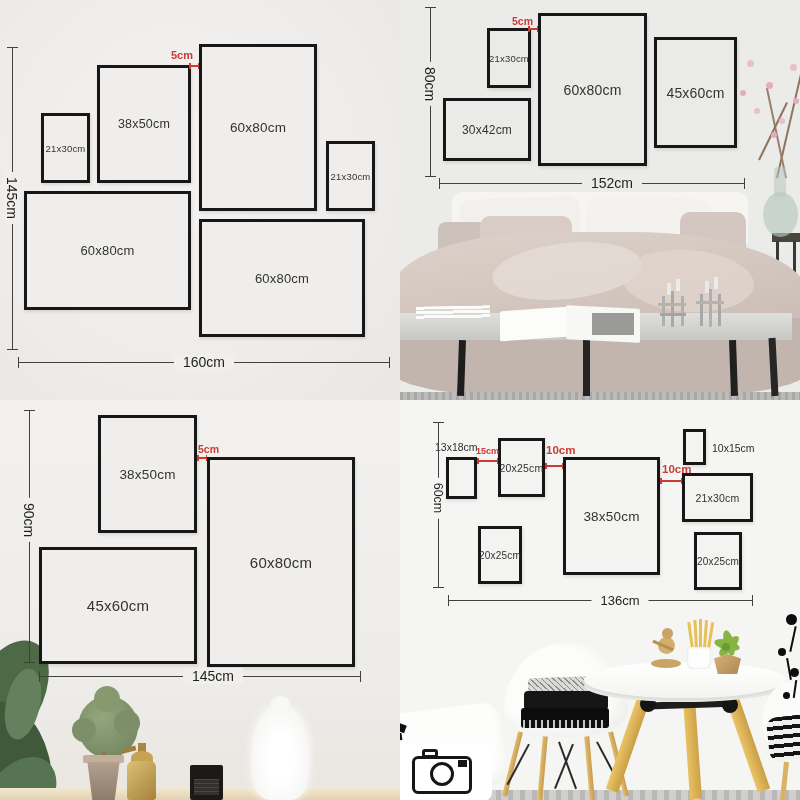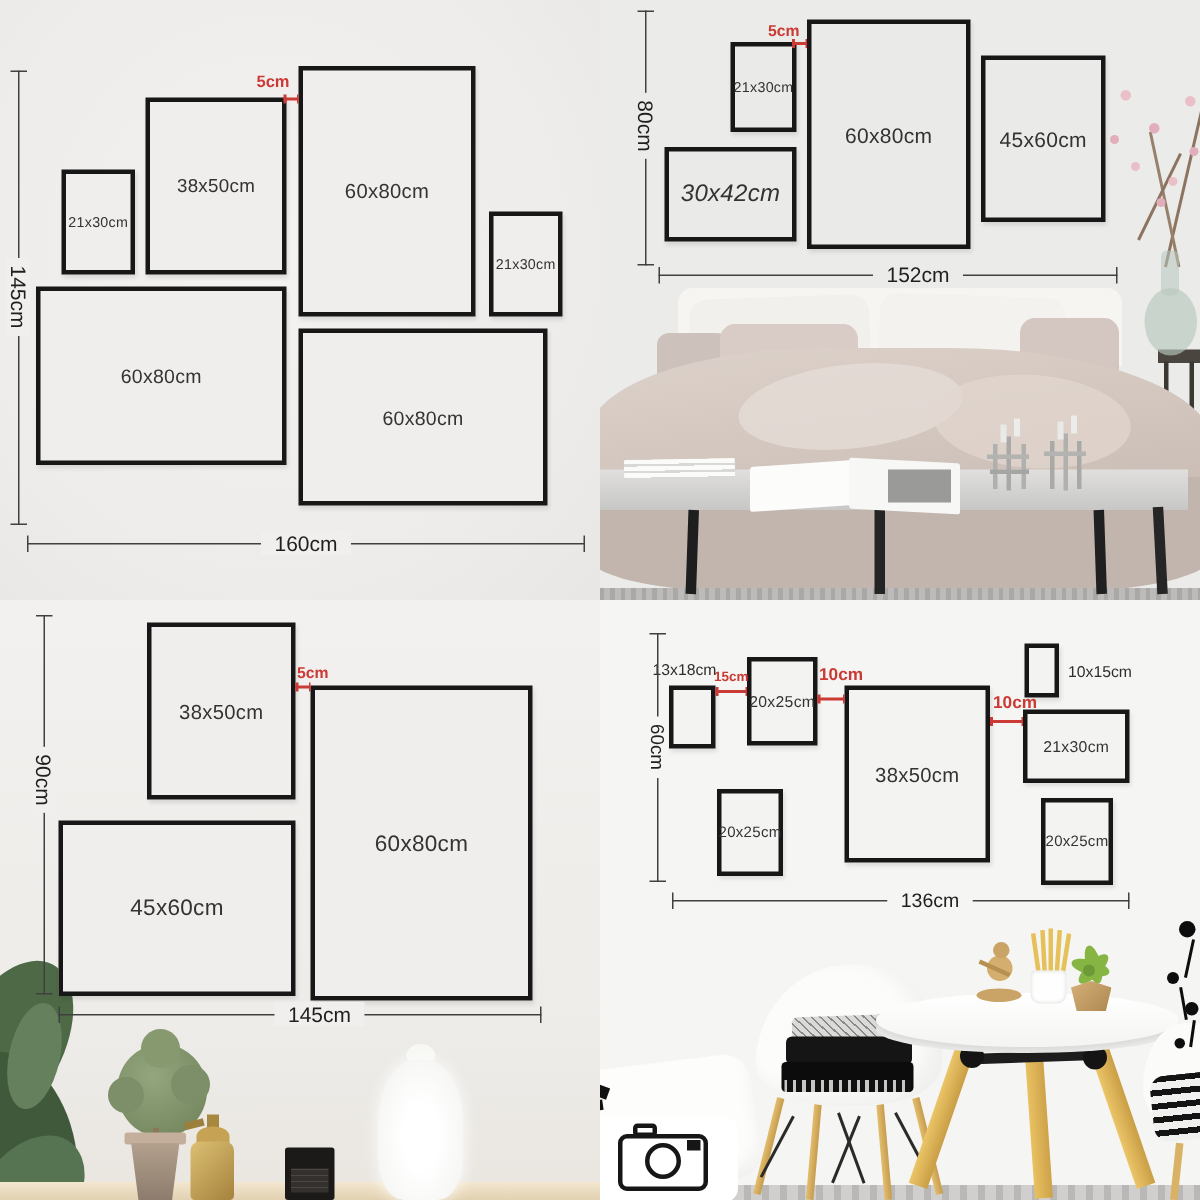--- a/index.html
+++ b/index.html
@@ -112,21 +112,21 @@
       <div class="s" style="left:260px;top:313px;width:26px;height:2.5px;background:#a5a5a3;"></div>
       <div class="s" style="left:267px;top:283px;width:4px;height:12px;background:#e9e9e7;"></div>
       <div class="s" style="left:276px;top:279px;width:4px;height:12px;background:#ececea;"></div>
       <div class="s" style="left:305px;top:281px;width:4px;height:12px;background:#e9e9e7;"></div>
       <div class="s" style="left:314px;top:277px;width:4px;height:12px;background:#ececea;"></div>
     </div>
   <div class="frame" style="left: 87px; top: 28px; width: 44px; height: 60px;">
         <span class="frame-label" style="font-size: 9.5px;">21x30cm</span>
       </div>
       <div class="frame" style="left: 43px; top: 98px; width: 88px; height: 63px;">
-        <span class="frame-label" style="font-size: 16px; font-style: italic;">30x42cm</span>
+        <span class="frame-label" style="font-size: 12px;">30x42cm</span>
       </div>
       <div class="frame" style="left: 138px; top: 13px; width: 109px; height: 153px;">
         <span class="frame-label" style="font-size: 14px;">60x80cm</span>
       </div>
       <div class="frame" style="left: 254px; top: 37px; width: 83px; height: 111px;">
         <span class="frame-label" style="font-size: 14px;">45x60cm</span>
       </div>
       <div class="dline" style="left: 30px; top: 7px; width: 1px; height: 170px;"></div>
       <div class="dline" style="left: 25px; top: 7px; width: 11px; height: 1px;"></div>
       <div class="dline" style="left: 25px; top: 176px; width: 11px; height: 1px;"></div>

